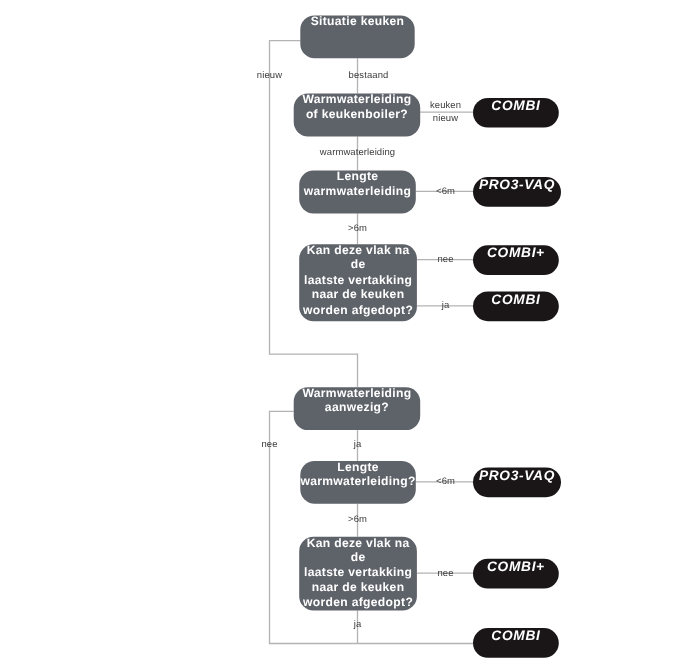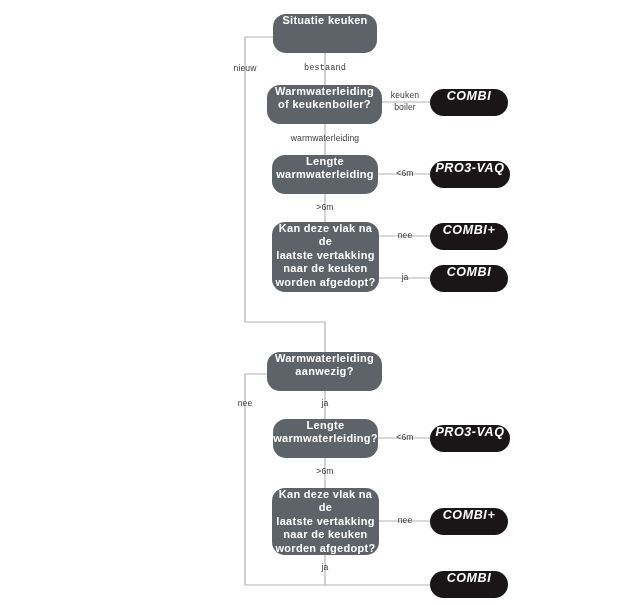--- a/index.html
+++ b/index.html
@@ -129,23 +129,23 @@
       </div>
       <div class="node terminal" style="left: 430px; top: 508px; width: 78px; height: 27px; background: rgb(26, 22, 23); color: rgb(255, 255, 255);">
         <span style="white-space: pre-line;">COMBI+</span>
       </div>
       <div class="node terminal" style="left: 430px; top: 571px; width: 78px; height: 27px; background: rgb(26, 22, 23); color: rgb(255, 255, 255);">
         <span style="white-space: pre-line;">COMBI</span>
       </div>
     </div>
   <div id="labels-layer">
       <div class="edge-label" style="left: 245px; top: 69px; color: rgb(59, 59, 59);">nieuw</div>
-      <div class="edge-label" style="left: 325px; top: 69px; color: rgb(59, 59, 59); font-family: Liberation Mono, monospace;">bestaand</div>
+      <div class="edge-label" style="left: 335px; top: 69px; color: rgb(59, 59, 59);">bestaand</div>
       <div class="edge-label" style="left: 405px; top: 102px; color: rgb(59, 59, 59);">keuken
-boiler</div>
+nieuw</div>
       <div class="edge-label" style="left: 325px; top: 139px; color: rgb(59, 59, 59);">warmwaterleiding</div>
       <div class="edge-label" style="left: 405px; top: 174px; color: rgb(59, 59, 59);">&lt;6m</div>
       <div class="edge-label" style="left: 325px; top: 208px; color: rgb(59, 59, 59);">&gt;6m</div>
       <div class="edge-label" style="left: 405px; top: 236px; color: rgb(59, 59, 59);">nee</div>
       <div class="edge-label" style="left: 405px; top: 278px; color: rgb(59, 59, 59);">ja</div>
       <div class="edge-label" style="left: 245px; top: 404px; color: rgb(59, 59, 59);">nee</div>
       <div class="edge-label" style="left: 325px; top: 404px; color: rgb(59, 59, 59);">ja</div>
       <div class="edge-label" style="left: 405px; top: 438px; color: rgb(59, 59, 59);">&lt;6m</div>
       <div class="edge-label" style="left: 325px; top: 472px; color: rgb(59, 59, 59);">&gt;6m</div>
       <div class="edge-label" style="left: 405px; top: 521px; color: rgb(59, 59, 59);">nee</div>

